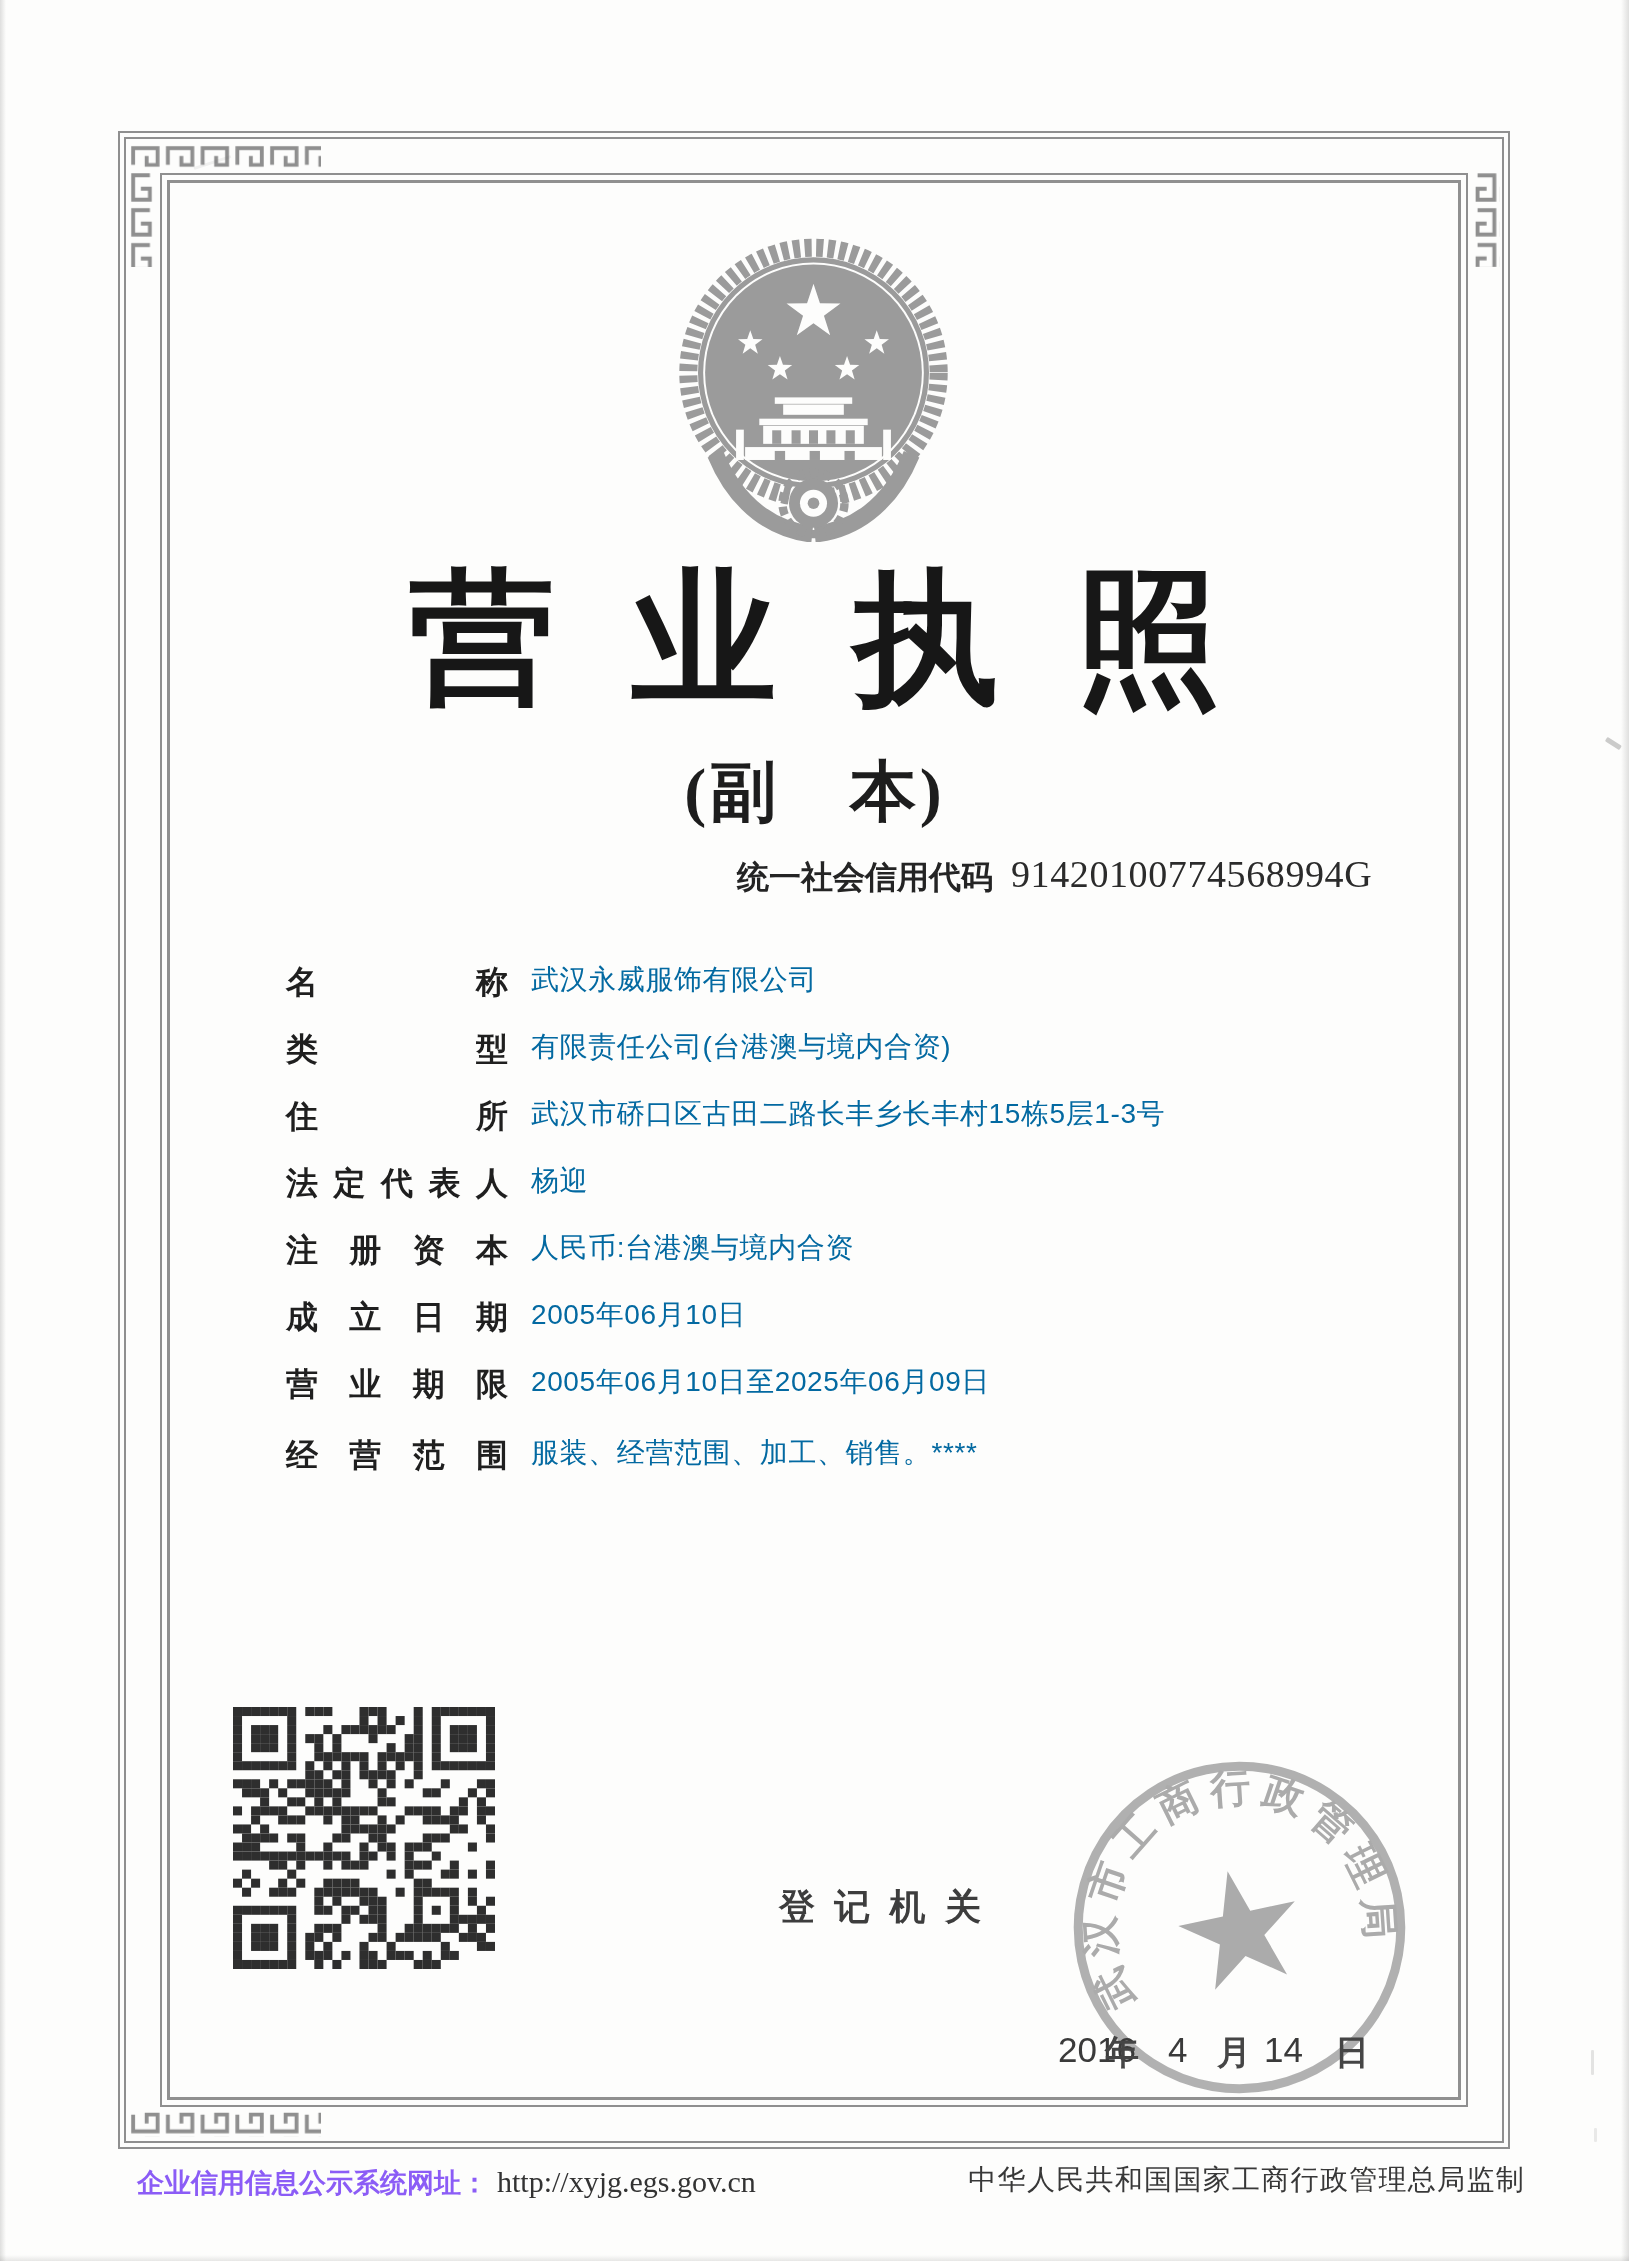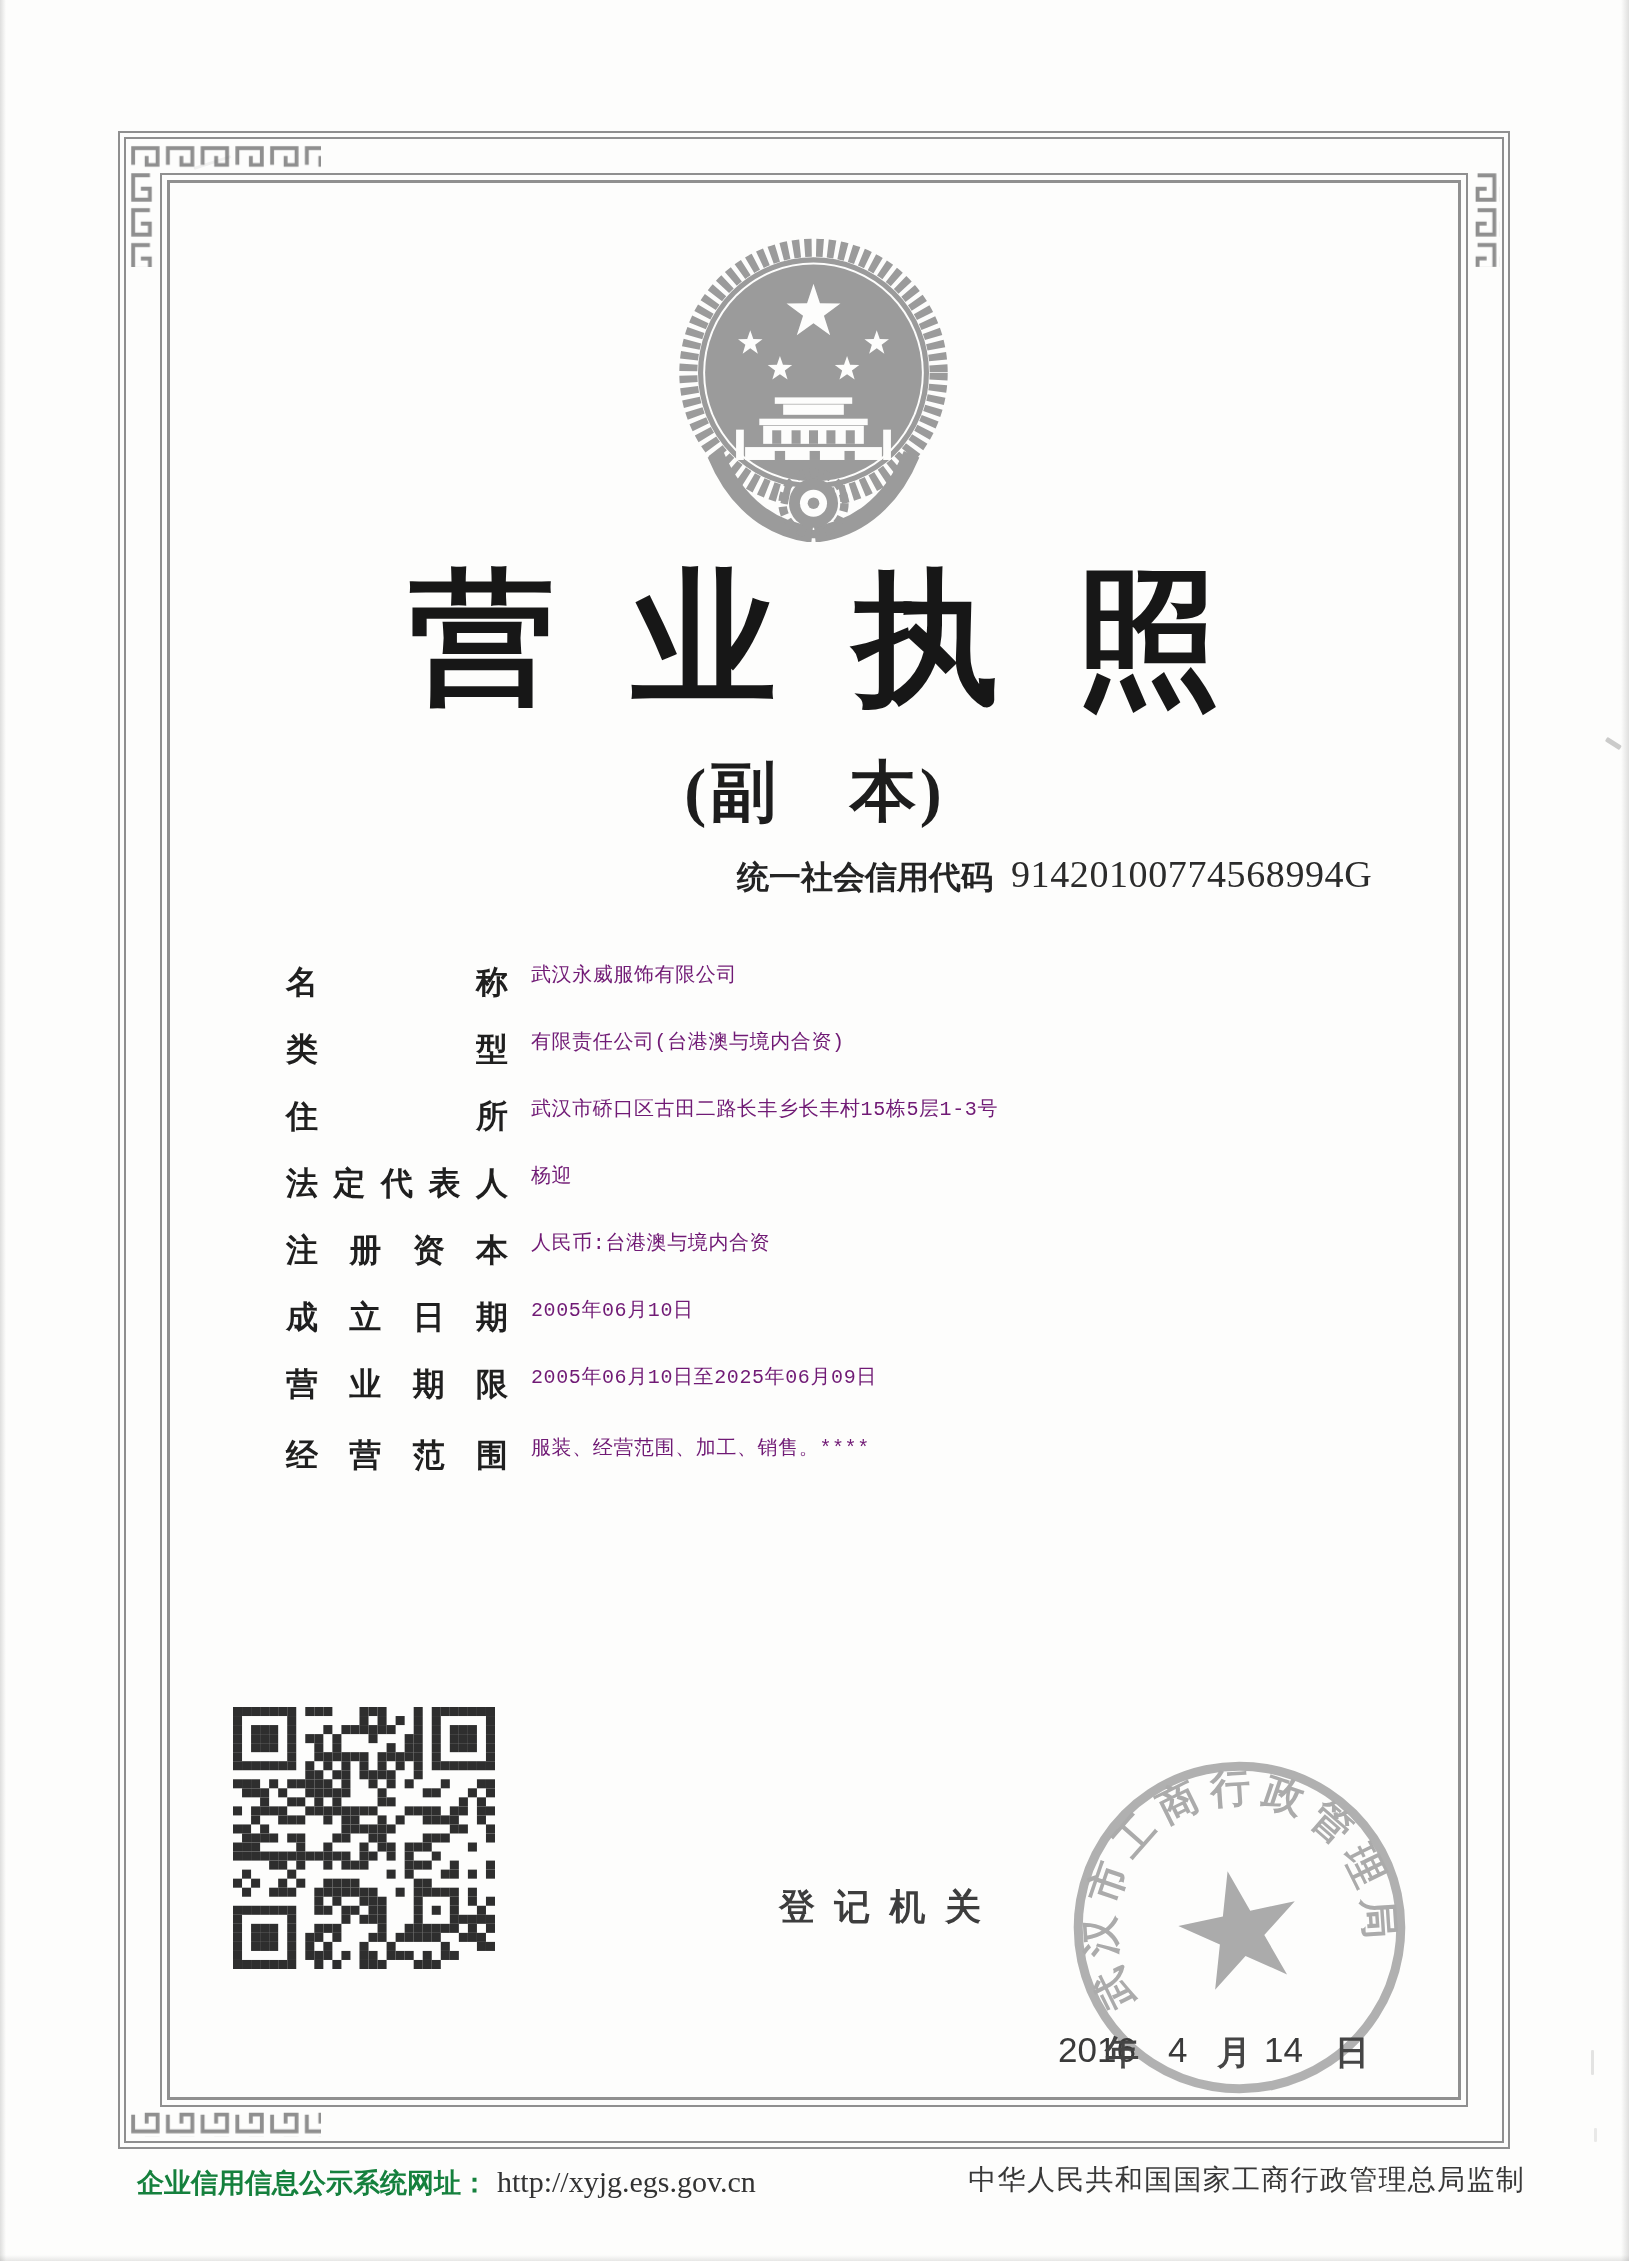--- a/index.html
+++ b/index.html
@@ -57,40 +57,40 @@
   }
 
   
   .frow{position:absolute;left:286px;height:45px;white-space:nowrap;}
   .frow .flabel{
     display:inline-block;width:222px;font-size:32px;font-weight:700;color:#1f1f1f;
     text-align:justify;text-align-last:justify;text-justify:inter-character;
     vertical-align:top;
   }
   .frow .fvalue{
-    display:inline-block;margin-left:23px;font-size:20px;color:#701a75;
-    font-family:Liberation Mono, monospace;vertical-align:top;letter-spacing:0.6px;
+    display:inline-block;margin-left:23px;font-size:28px;color:#0369a1;
+    font-family:Liberation Sans, sans-serif;vertical-align:top;letter-spacing:0.6px;
   }
 
   
   #qr{position:absolute;left:233px;top:1707px;}
   #reg-label{
     position:absolute;left:779px;top:1883px;font-size:36px;font-weight:700;
     color:#3d3d3d;letter-spacing:19.3px;
   }
   #seal{position:absolute;left:1046px;top:1734px;}
   #issue-date{position:absolute;left:1022px;top:2030px;height:45px;width:400px;}
   #issue-date span{position:absolute;top:0;}
   .dnum{font-size:35px;color:#3a3a3a;font-family:"Liberation Sans", sans-serif;}
   .dcjk{font-size:34px;font-weight:700;color:#454545;}
   #d0{left:0;margin-left:36px;}  #d1{left:83px;} #d2{left:146px;} #d3{left:195px;} #d4{left:242px;} #d5{left:313px;}
 
   
   #footer-left{position:absolute;left:137px;top:2165px;white-space:nowrap;}
-  #footer-left .site-label{font-size:27px;font-weight:600;color:#15803d;font-family:"Liberation Serif", serif;}
+  #footer-left .site-label{font-size:27px;font-weight:600;color:#8b5cf6;font-family:"Liberation Serif", serif;}
   #footer-left .site-url{font-size:30px;color:#333;font-family:"Liberation Serif", serif;margin-left:9px;}
   #footer-right{
     position:absolute;right:105px;top:2161px;font-size:28px;color:#383838;
     font-family:"Liberation Serif", serif;letter-spacing:1.3px;white-space:nowrap;
   }
 </style>
 </head>
 <body>
 
 <div id="scan">

